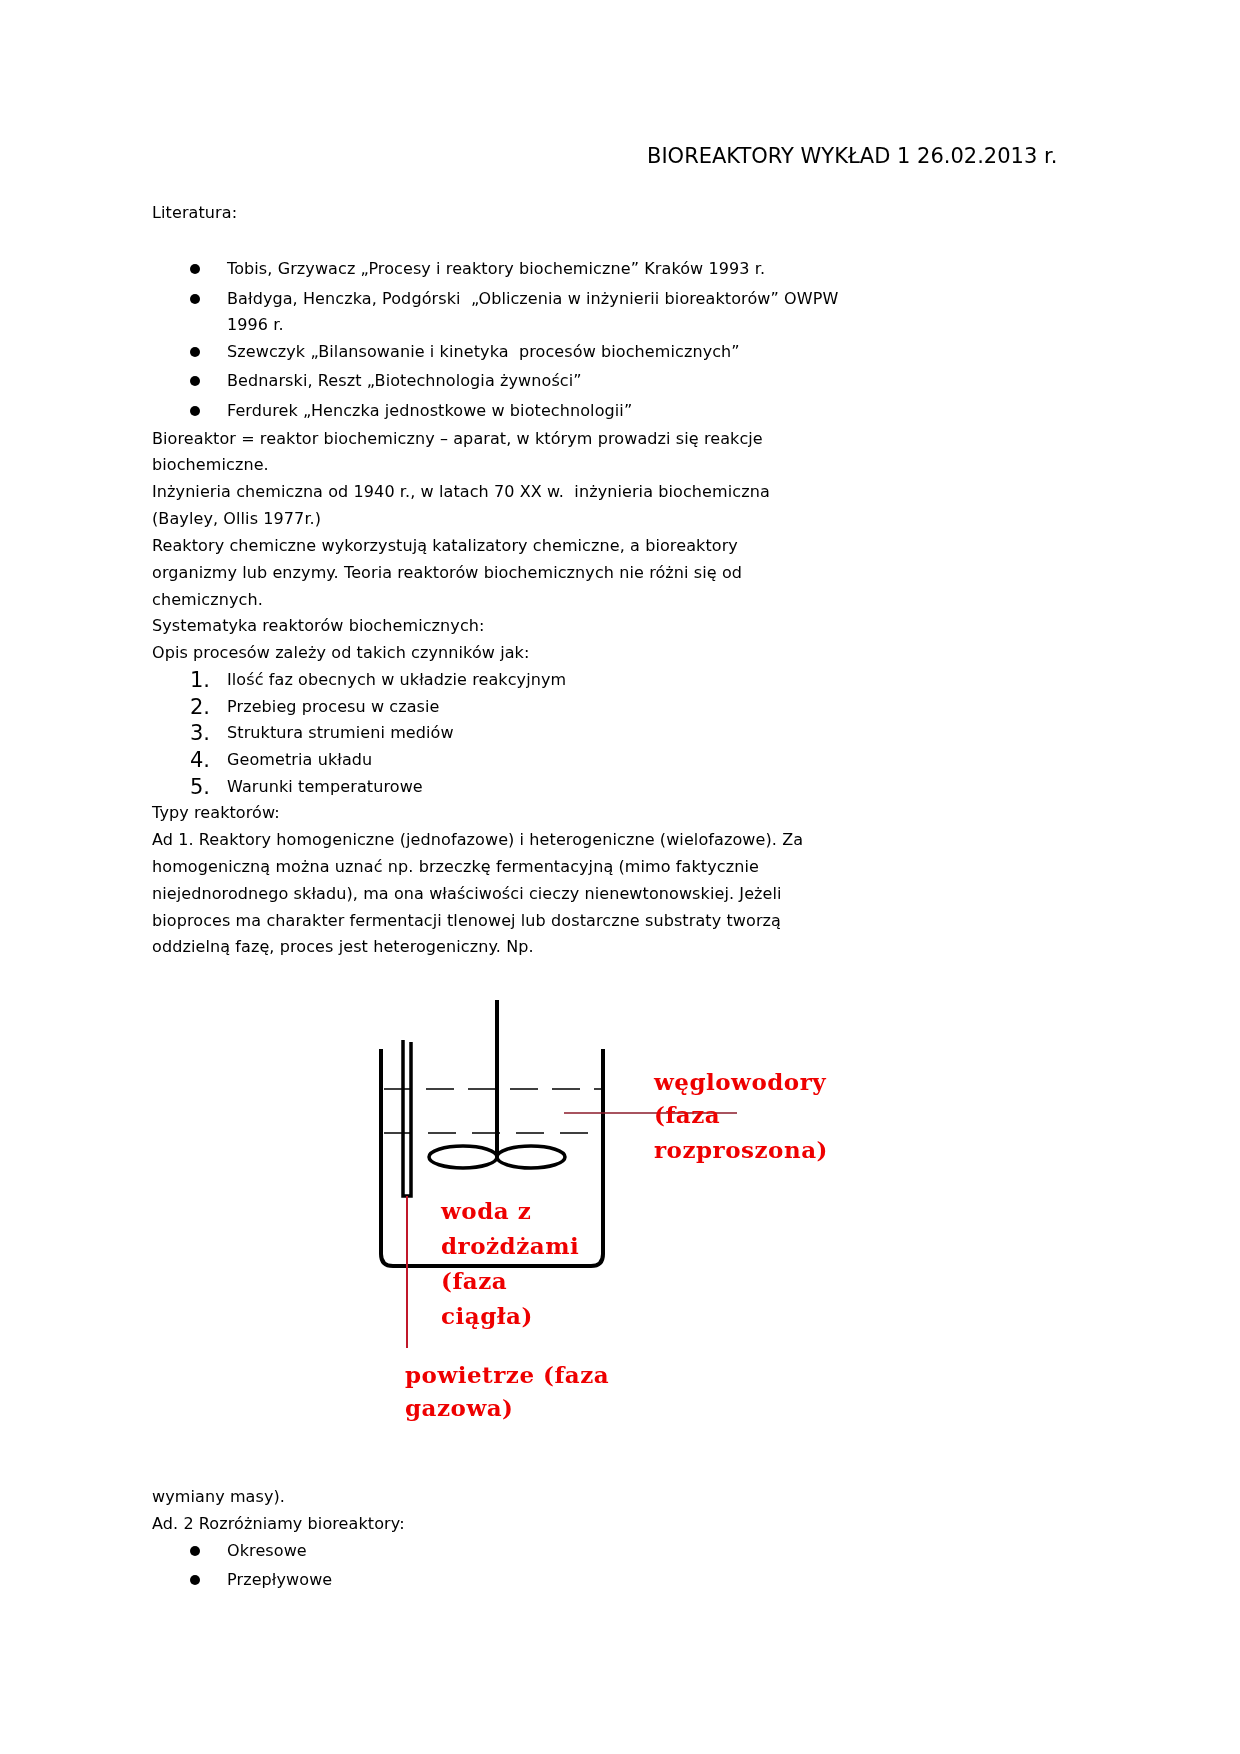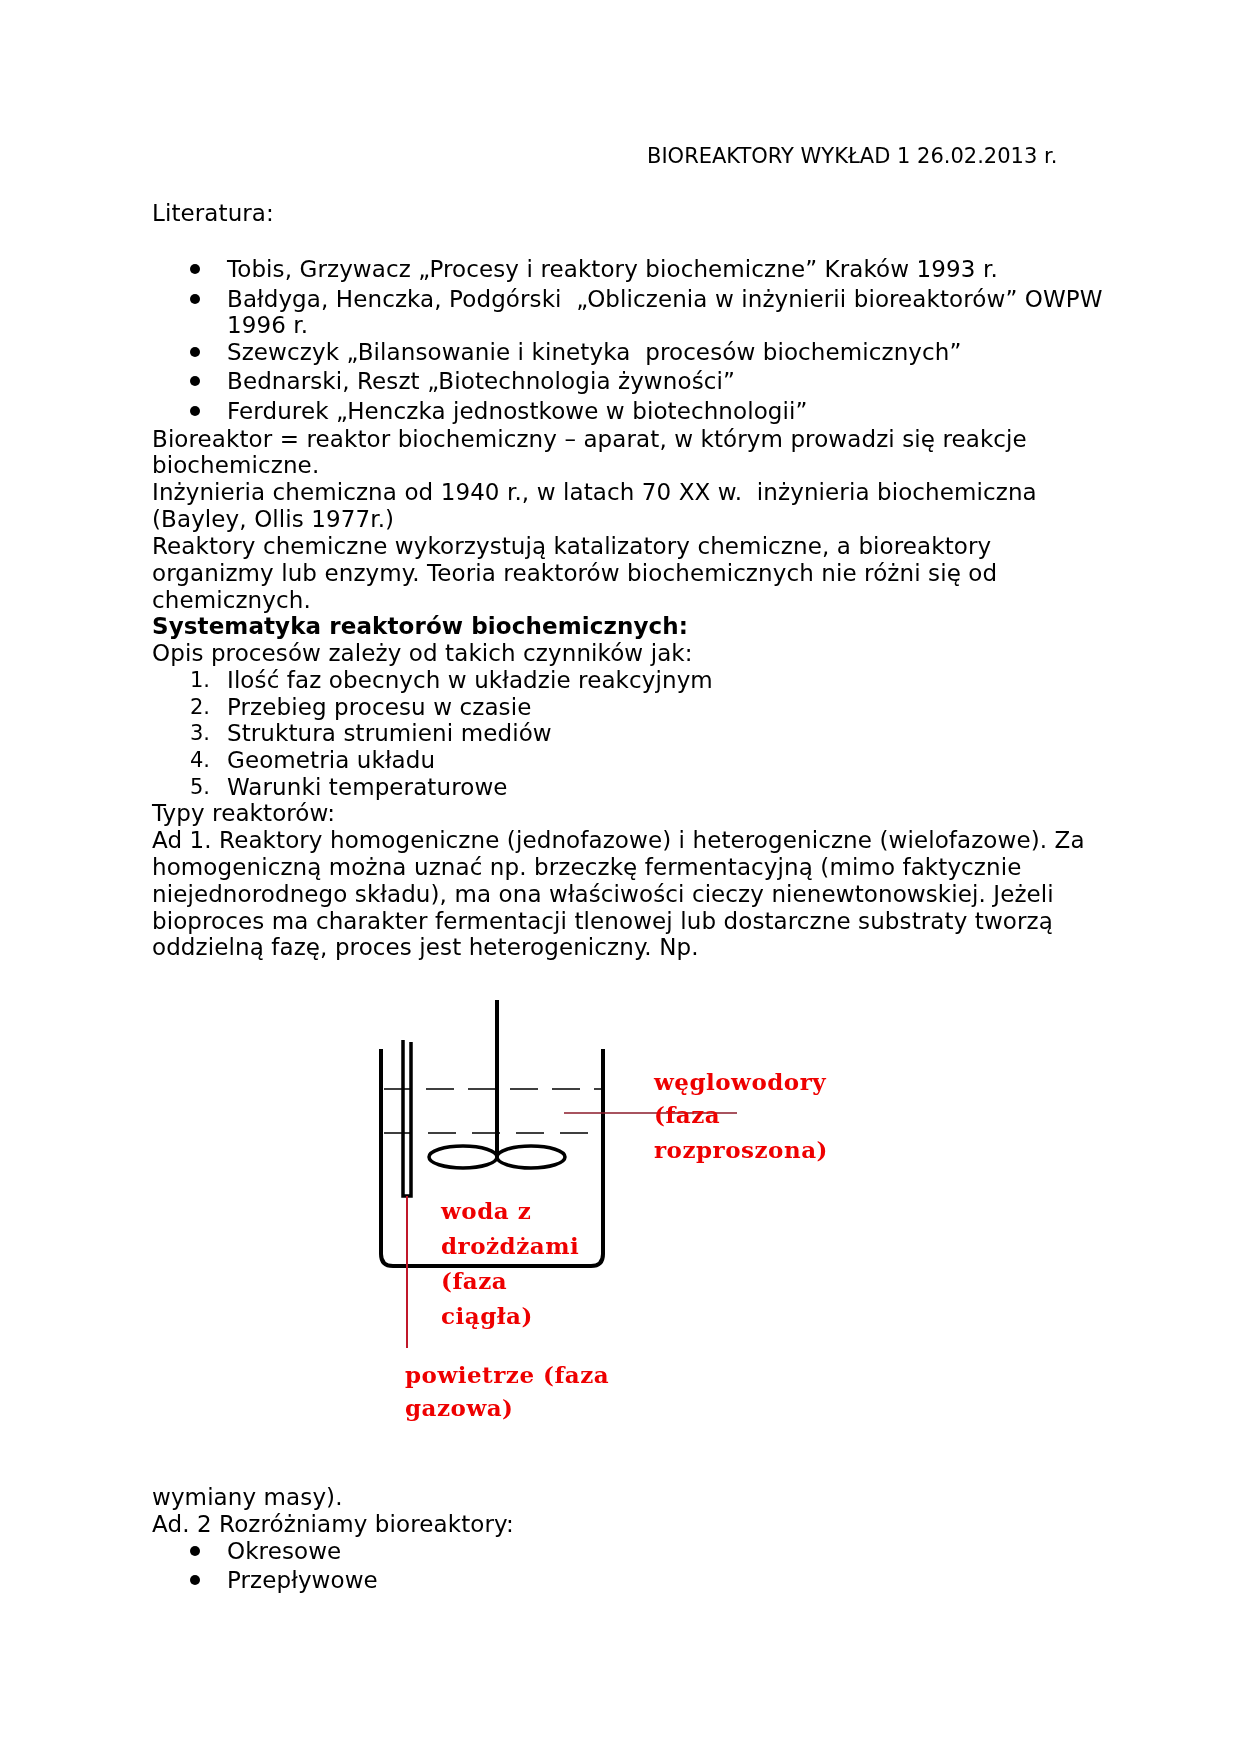--- a/index.html
+++ b/index.html
@@ -1,21 +1,21 @@
 <!DOCTYPE html>
 <html><head>
 <meta charset="utf-8">
 <style>
   html, body { margin: 0; padding: 0; background: #ffffff; }
   body { width: 1240px; height: 1754px; position: relative; overflow: hidden;
          font-family: "DejaVu Sans", sans-serif; color: #000; }
   .page { position: absolute; left: 4px; top: 0; width: 1240px; height: 1754px; background: #fff; }
-  .line { position: absolute; left: 148px; font-size: 23px; line-height: 26px; white-space: pre; letter-spacing: 0.1px; text-align: center; }
+  .line { position: absolute; left: 148px; font-size: 16px; line-height: 26px; white-space: pre; letter-spacing: 0.1px; text-align: center; }
   .header { position: absolute; left: 643px; top: 143px; font-size: 21px; line-height: 26px; white-space: pre; }
-  .bold { font-weight: bold; }
+  .bold { font-weight: normal; }
   .bullet { position: absolute; left: 186px; width: 10px; height: 10px; border-radius: 50%; background: #000; }
   .bl-text { left: 223px; }
   .num { position: absolute; left: 186px; font-size: 21px; line-height: 26px; }
   .diagram { position: absolute; left: 0; top: 0; width: 1240px; height: 1754px; }
   .lbl { position: absolute; font-family: "DejaVu Serif", "Liberation Serif", serif; font-weight: bold;
          color: #ee0000; font-size: 23px; line-height: 26px; white-space: pre; letter-spacing: 0.5px; }
 </style>
 </head>
 <body>
 

